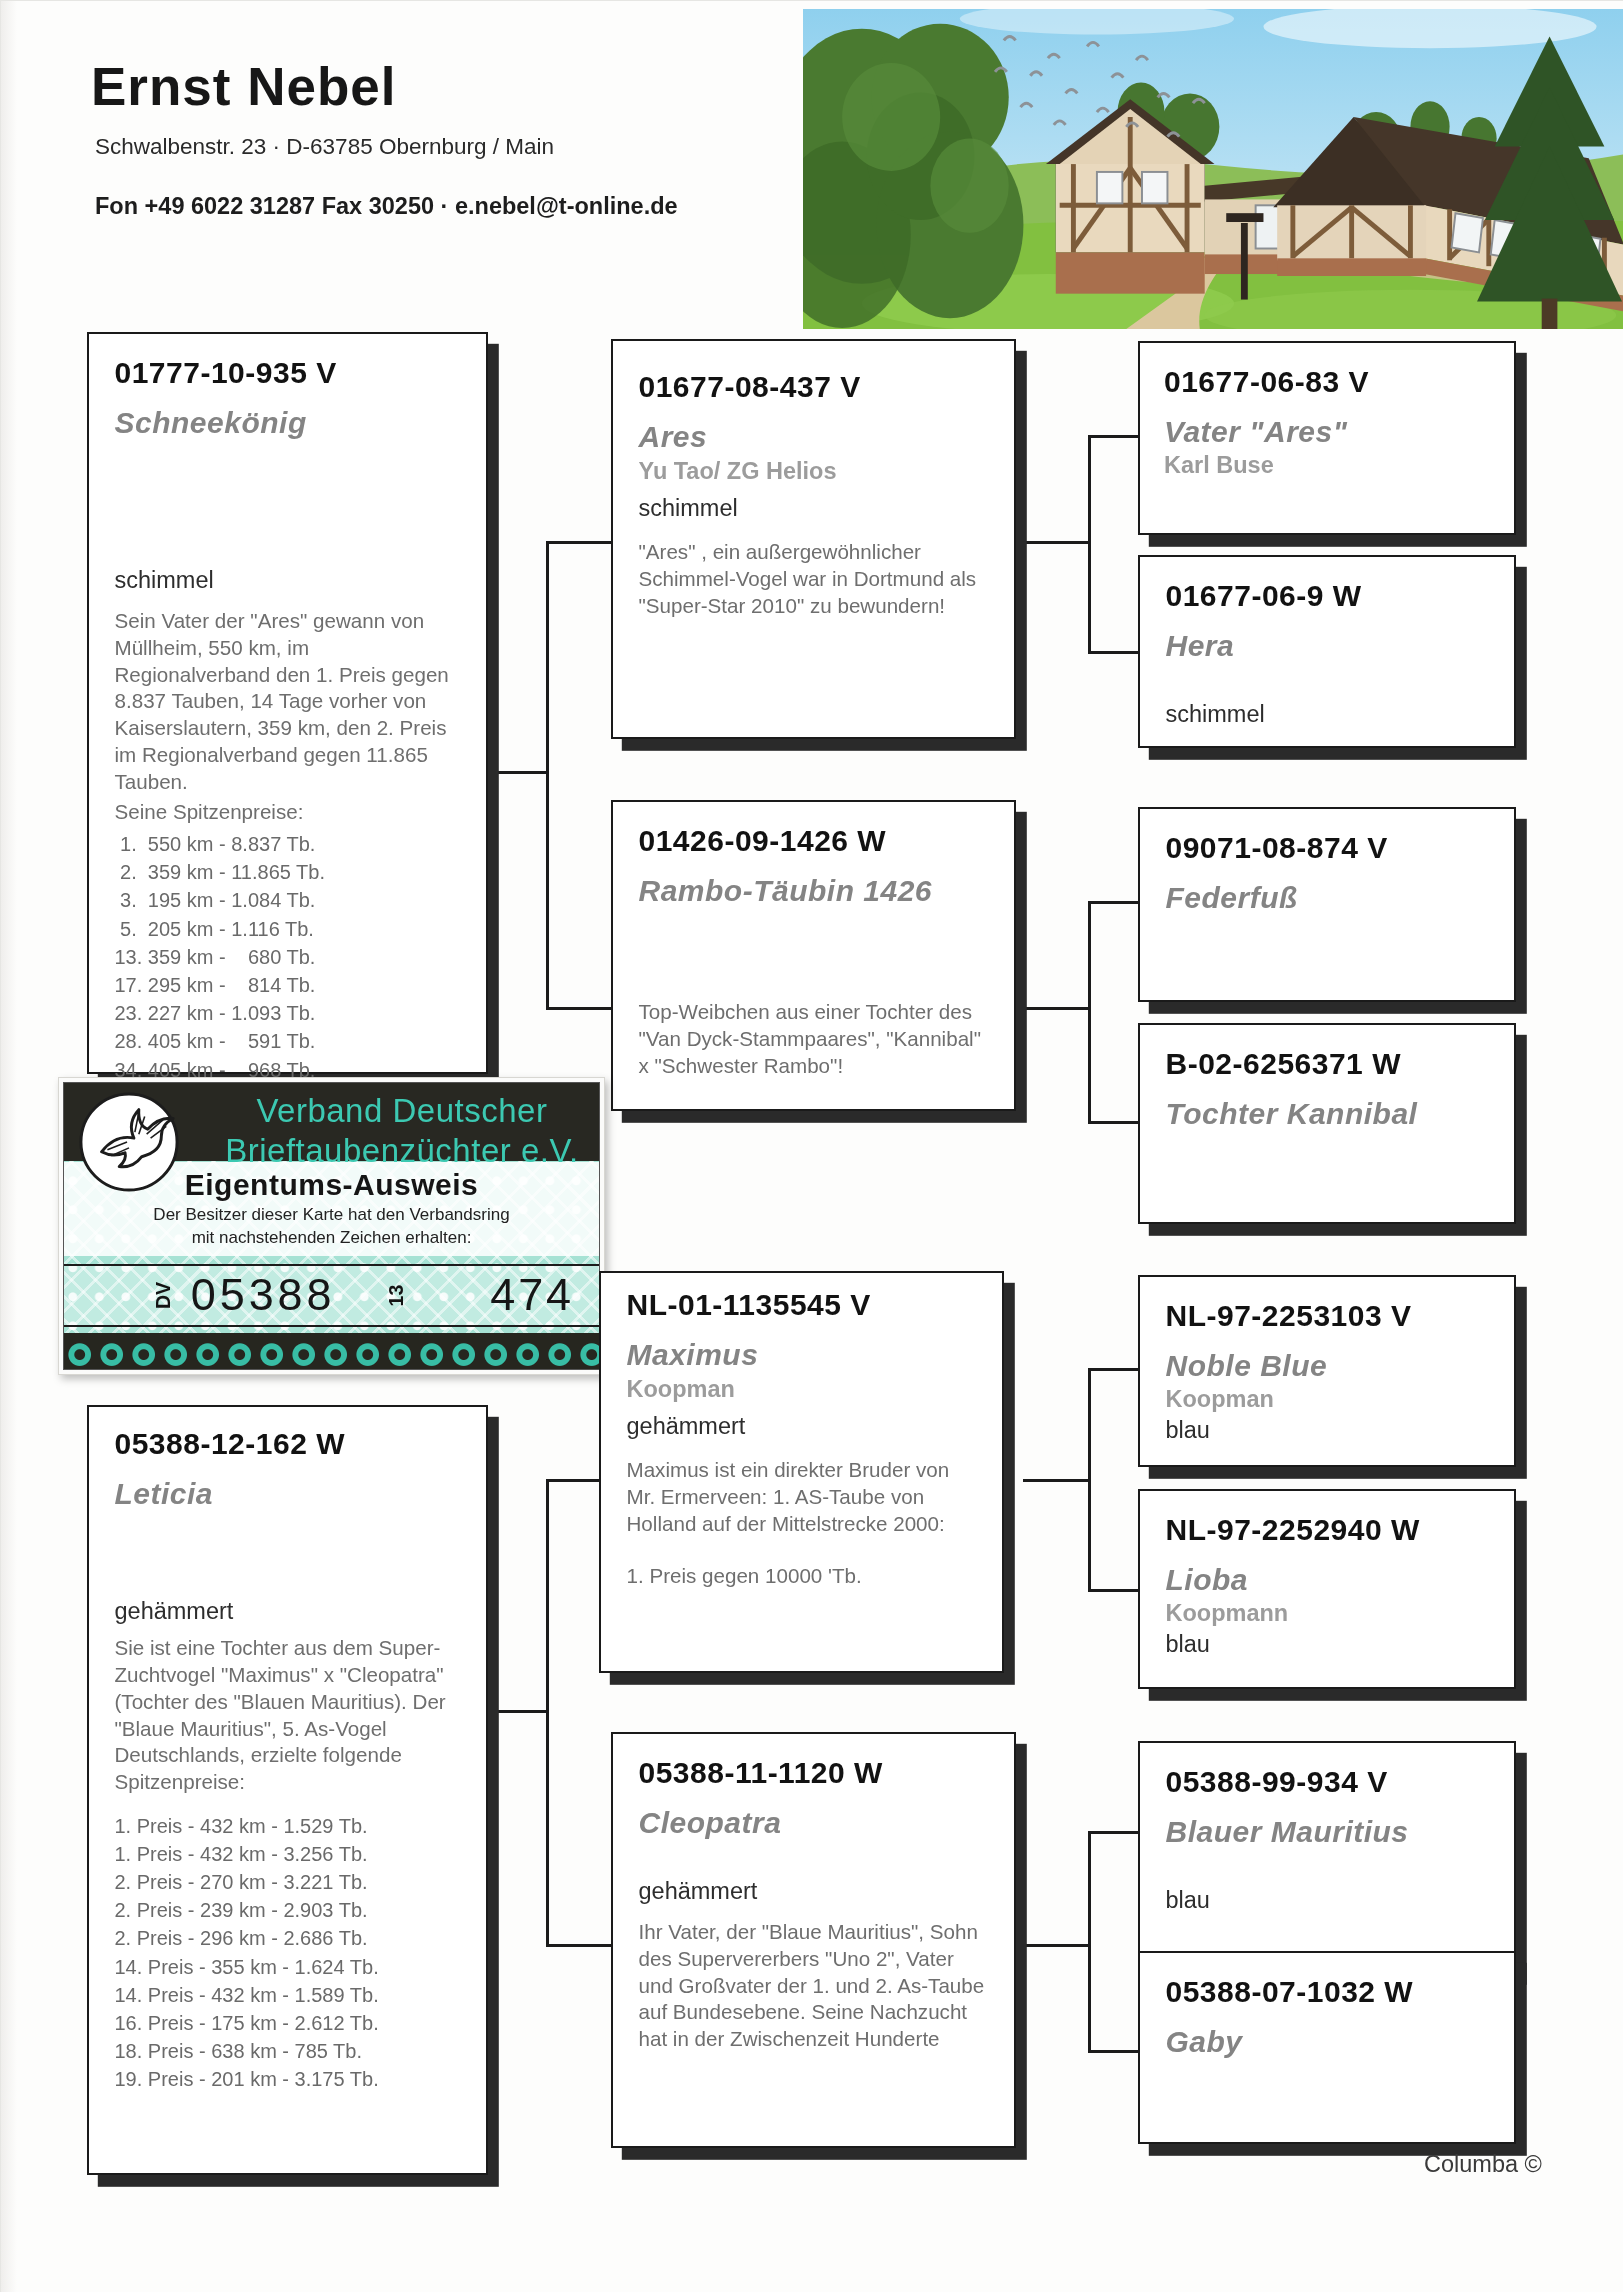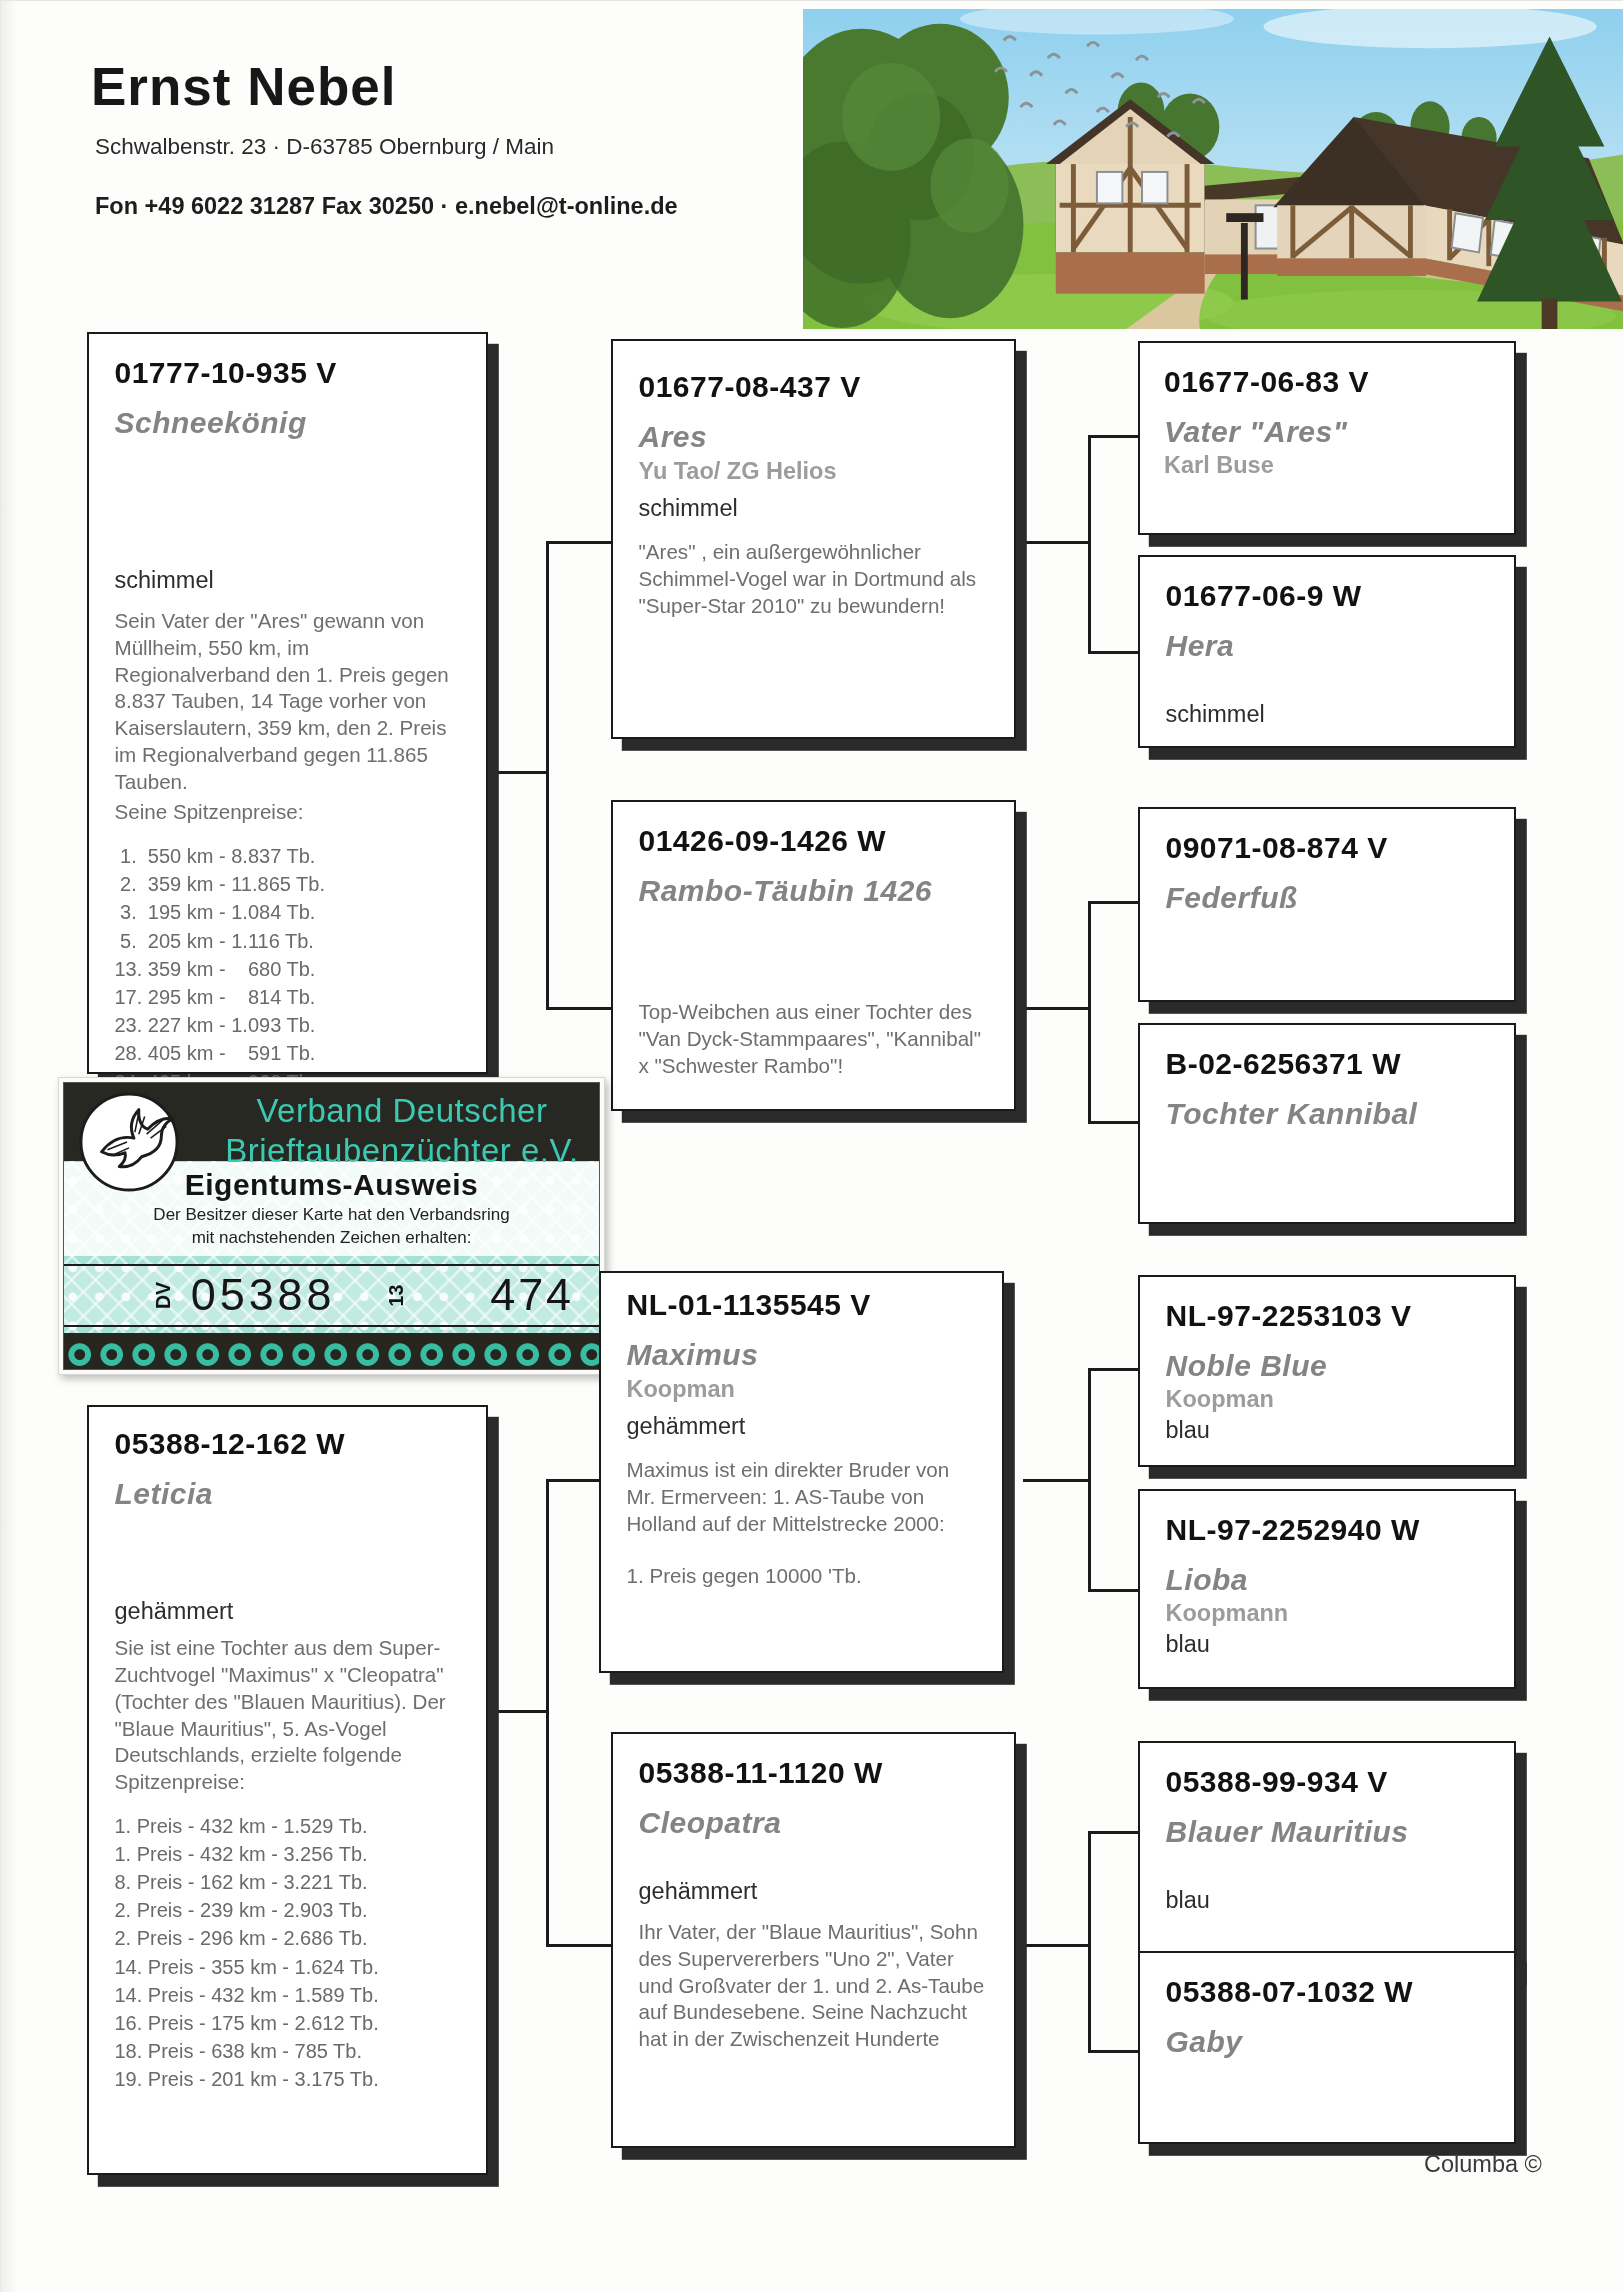--- a/index.html
+++ b/index.html
@@ -24,21 +24,21 @@
   
   .pbox{position:absolute;background:#fff;border:2.9px solid #1a1a1a;
     box-shadow:10.8px 11.8px 0 #2a2a2a;box-sizing:border-box;padding:21.6px 25.5px;}
   .ring{font-size:30px;font-weight:700;color:#121212;letter-spacing:0.5px;white-space:nowrap;}
   .pname{font-size:30px;font-weight:700;font-style:italic;color:#848484;margin-top:16px;letter-spacing:0.5px;white-space:nowrap;}
   .strain{font-size:23.5px;font-weight:700;color:#9c9c9c;margin-top:3.9px;}
   .colorline{font-size:23.5px;color:#2d2d2d;margin-top:9.8px;}
   .pbody{font-size:20.6px;color:#6e6e6e;line-height:1.3;margin-top:13.7px;}
   .pbody2{font-size:20.6px;color:#6e6e6e;line-height:1.3;margin-top:25.5px;}
   .list-title{font-size:20.6px;color:#6e6e6e;line-height:1.3;margin-top:3.9px;}
-  .prizes{font-size:20px;color:#6a6a6a;line-height:1.41;margin-top:16px;}
+  .prizes{font-size:20px;color:#6a6a6a;line-height:1.41;margin-top:4px;}
   .prizes div{white-space:pre;}
   .prizes.spaced{margin-top:15.7px;}
   .g30{height:29px}.g80{height:78px}.g120{height:118px}
   .pad30{padding-top:29px;}
 
   
   .b-schneekoenig{left:86px;top:331px;width:401px;height:742px;}
   .b-ares{left:610px;top:338px;width:405px;height:400px;}
   .b-vater-ares{left:1137px;top:340px;width:378px;height:194px;padding-left:24px;}
   .b-hera{left:1137px;top:554px;width:378px;height:193px;}
@@ -358,21 +358,21 @@
 
   <div class="pbox b-leticia">
     <div class="ring">05388-12-162 W</div>
     <div class="pname">Leticia</div>
     <div class="g80"></div>
     <div class="colorline">gehämmert</div>
     <div class="pbody" style="margin-top:10px">Sie ist eine Tochter aus dem Super-Zuchtvogel "Maximus"  x "Cleopatra" (Tochter des "Blauen Mauritius). Der "Blaue Mauritius", 5. As-Vogel Deutschlands, erzielte folgende Spitzenpreise:</div>
     <div class="prizes spaced">
         <div class="prize-line">1. Preis - 432 km - 1.529 Tb.</div>
         <div class="prize-line">1. Preis - 432 km - 3.256 Tb.</div>
-        <div class="prize-line">8. Preis - 162 km - 3.221 Tb.</div>
+        <div class="prize-line">2. Preis - 270 km - 3.221 Tb.</div>
         <div class="prize-line">2. Preis - 239 km - 2.903 Tb.</div>
         <div class="prize-line">2. Preis - 296 km - 2.686 Tb.</div>
         <div class="prize-line">14. Preis - 355 km - 1.624 Tb.</div>
         <div class="prize-line">14. Preis - 432 km - 1.589 Tb.</div>
         <div class="prize-line">16. Preis - 175 km - 2.612 Tb.</div>
         <div class="prize-line">18. Preis - 638 km - 785 Tb.</div>
         <div class="prize-line">19. Preis - 201 km - 3.175 Tb.</div>
       </div>
   </div>
 

